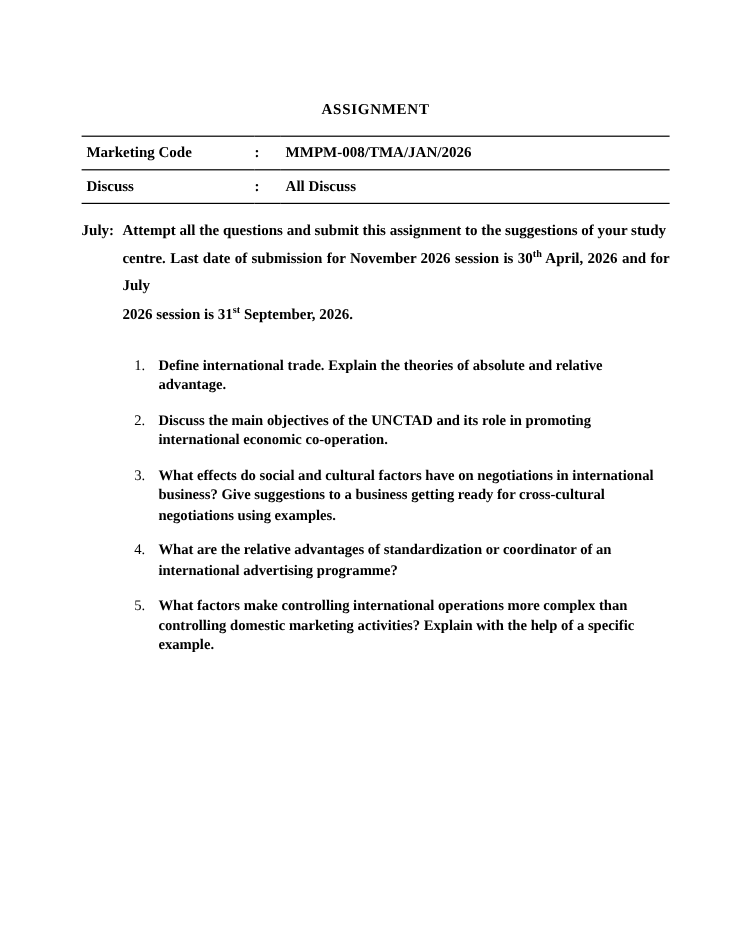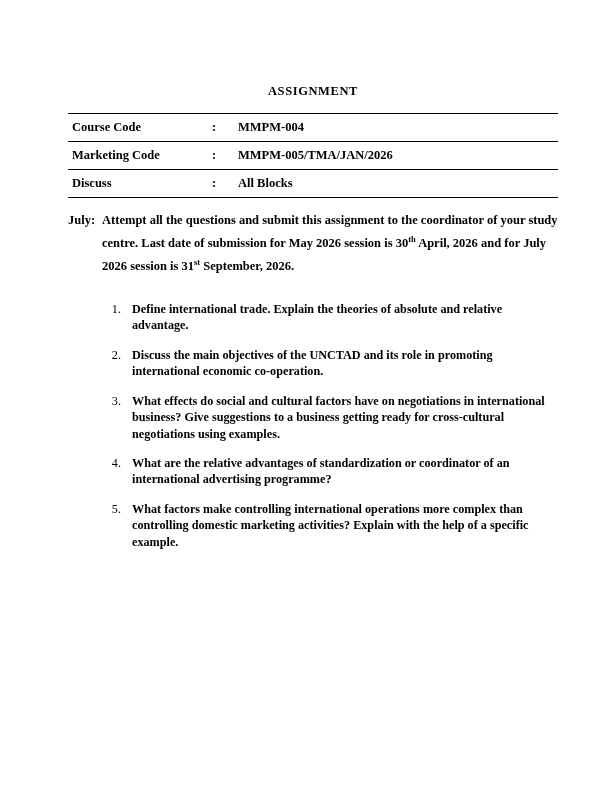--- a/index.html
+++ b/index.html
@@ -110,41 +110,36 @@
 </head>
 <body>
 
 <div class="page">
 
   <div class="doc-title">ASSIGNMENT</div>
 
   <table class="info-table">
     <tbody>
       <tr>
-        <td class="col-label">Course Code</td>
-        <td class="col-colon">:</td>
-        <td class="col-value">MMPM-004</td>
-      </tr>
-      <tr>
         <td class="col-label">Marketing Code</td>
         <td class="col-colon">:</td>
-        <td class="col-value">MMPM-005/TMA/JAN/2026</td>
+        <td class="col-value">MMPM-008/TMA/JAN/2026</td>
       </tr>
       <tr>
         <td class="col-label">Discuss</td>
         <td class="col-colon">:</td>
-        <td class="col-value">All Blocks</td>
+        <td class="col-value">All Discuss</td>
       </tr>
     </tbody>
   </table>
 
   <div class="note">
     <span class="note-label">July:</span>
-    <span class="note-body">Attempt all the questions and submit this assignment to the coordinator of your study</span>
-    <span class="note-line2"><span>centre. Last date of submission for May 2026 session is 30</span><sup>th</sup><span> April, 2026 and for July</span></span>
+    <span class="note-body">Attempt all the questions and submit this assignment to the suggestions of your study</span>
+    <span class="note-line2"><span>centre. Last date of submission for November 2026 session is 30</span><sup>th</sup><span> April, 2026 and for July</span></span>
     <span class="note-line3"><span>2026 session is 31</span><sup>st</sup><span> September, 2026.</span></span>
   </div>
 
   <ol class="questions">
     <li><span class="q-text">Define international trade. Explain the theories of absolute and relative advantage.</span></li>
     <li><span class="q-text">Discuss the main objectives of the UNCTAD and its role in promoting international economic co-operation.</span></li>
     <li><span class="q-text">What effects do social and cultural factors have on negotiations in international business? Give suggestions to a business getting ready for cross-cultural negotiations using examples.</span></li>
     <li><span class="q-text">What are the relative advantages of standardization or coordinator of an international advertising programme?</span></li>
     <li><span class="q-text">What factors make controlling international operations more complex than controlling domestic marketing activities? Explain with the help of a specific example.</span></li>
   </ol>

